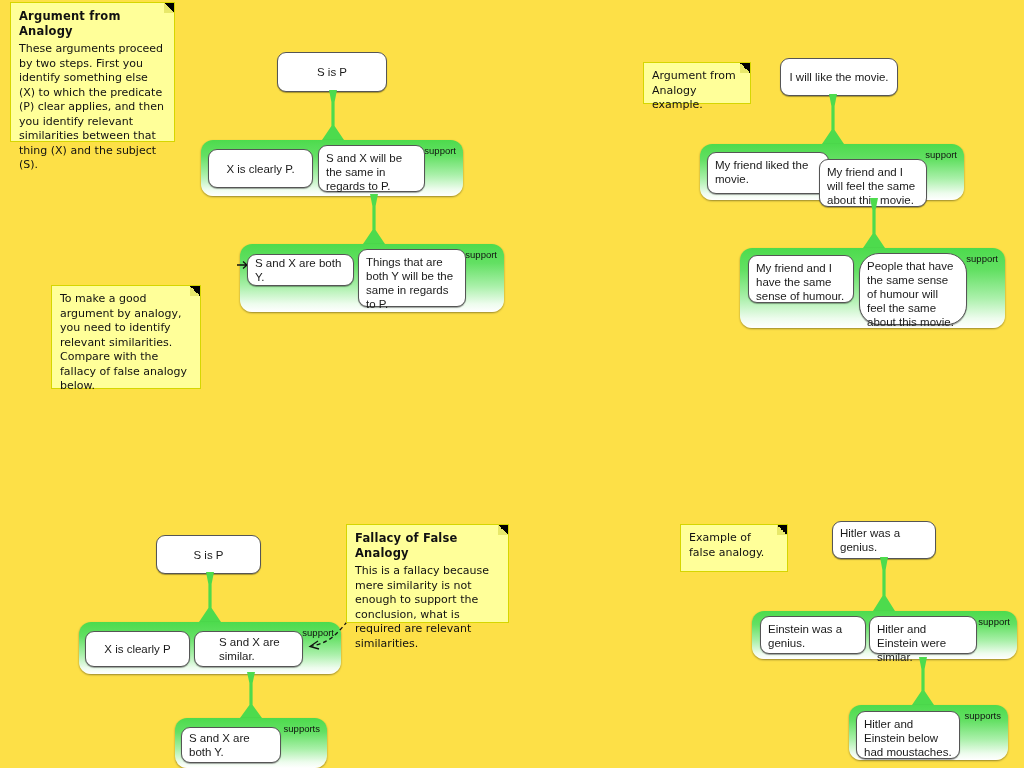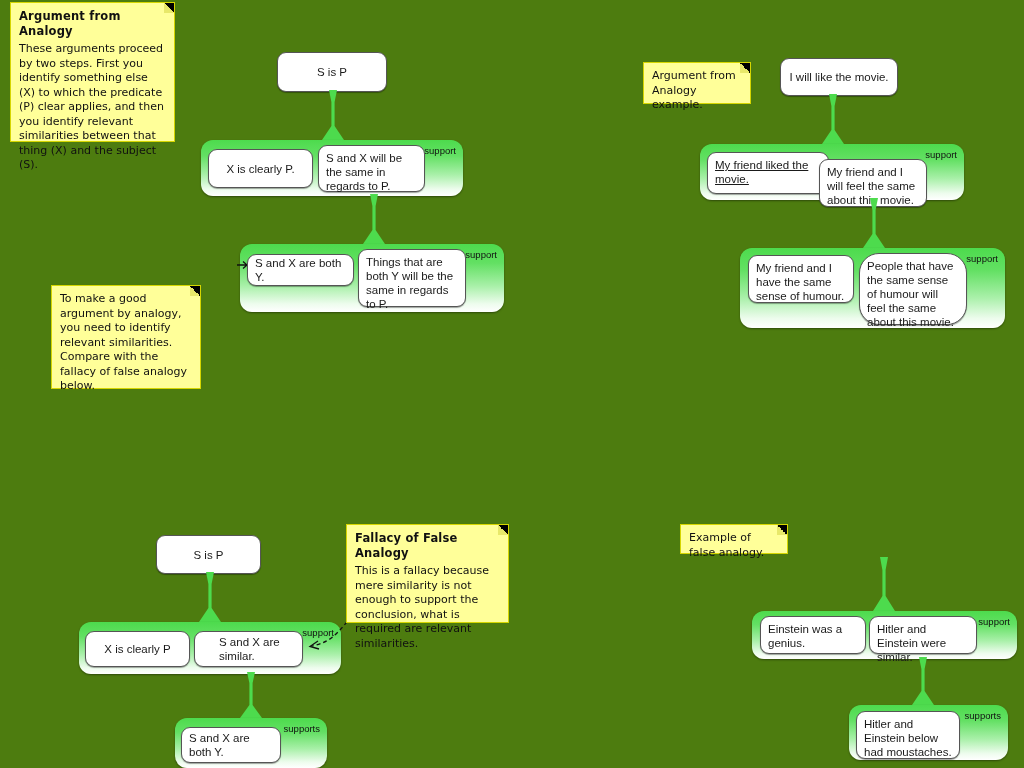--- a/index.html
+++ b/index.html
@@ -1,18 +1,18 @@
 <!DOCTYPE html>
 <html><head>
 <meta charset="utf-8">
 <style>
   html,body{margin:0;padding:0;background:#000;}
   body{width:1024px;height:768px;position:relative;overflow:hidden;
        font-family:"Liberation Sans",sans-serif;}
-  .canvas{position:absolute;inset:0;background:#4d7c0f;}
+  .canvas{position:absolute;inset:0;background:#fde047;}
 
   
   .note{position:absolute;background:#ffff99;border:1px solid #d6d600;
         box-sizing:border-box;padding:6px 8px 7px 8px;color:#111;
         font-family:"DejaVu Sans",sans-serif;font-size:11px;line-height:14.5px;}
   .note .fold{position:absolute;top:0;right:0;width:10px;height:10px;
         background:linear-gradient(225deg,#000 0 50%,#e8e86a 50% 100%);}
   .note .ntitle{font-weight:bold;font-size:11.5px;display:block;margin-bottom:4px;
         letter-spacing:.2px;}
   .note .nbody{display:block;}
@@ -104,21 +104,21 @@
     <span>I will like the movie.</span>
   </div>
   <div class="conn" style="left:820px;top:94px;width:26px;height:52px;">
     <svg width="26" height="52" viewBox="0 0 26 52">
       <path d="M9,0 L17,0 L14.6,12 L14.6,36 L24,50 L2,50 L11.4,36 L11.4,12 Z" fill="#4ddb4d"></path>
     </svg>
   </div>
   <div class="support" style="left:700px;top:144px;width:264px;height:56px;">
     <span class="slabel">support</span>
   </div>
-  <div class="claim top" style="left:707px;top:152px;width:122px;height:42px;text-decoration:underline;">
+  <div class="claim top" style="left:707px;top:152px;width:122px;height:42px;">
     <span>My friend liked the movie.</span>
   </div>
   <div class="claim top" style="left:819px;top:149px;width:108px;height:48px;margin-top:10px;">
     <span>My friend and I will feel the same about this movie.</span>
   </div>
   <div class="conn" style="left:861px;top:198px;width:26px;height:52px;">
     <svg width="26" height="52" viewBox="0 0 26 52">
       <path d="M9,0 L17,0 L14.6,12 L14.6,36 L24,50 L2,50 L11.4,36 L11.4,12 Z" fill="#4ddb4d"></path>
     </svg>
   </div>
@@ -167,25 +167,28 @@
   <div class="claim center" style="left:181px;top:727px;width:100px;height:36px;">
     <span>S and X are both Y.</span>
   </div>
 
   <div class="note" style="left:346px;top:524px;width:163px;height:99px;">
     <span class="fold"></span>
     <span class="ntitle">Fallacy of False Analogy</span>
     <span class="nbody">This is a fallacy because mere similarity is not enough to support the conclusion, what is required are relevant similarities.</span>
   </div>
 
-  <div class="note" style="left:680px;top:524px;width:108px;height:30px;">
+  <div class="note" style="left:680px;top:524px;width:108px;height:48px;">
     <span class="fold"></span>
     <span class="nbody">Example of false analogy.</span>
   </div>
 
+  <div class="claim center" style="left:832px;top:521px;width:104px;height:38px;">
+    <span>Hitler was a genius.</span>
+  </div>
   <div class="conn" style="left:871px;top:557px;width:26px;height:56px;">
     <svg width="26" height="56" viewBox="0 0 26 56">
       <path d="M9,0 L17,0 L14.6,13 L14.6,39 L24,54 L2,54 L11.4,39 L11.4,13 Z" fill="#4ddb4d"></path>
     </svg>
   </div>
   <div class="support" style="left:752px;top:611px;width:265px;height:48px;">
     <span class="slabel">support</span>
   </div>
   <div class="claim top" style="left:760px;top:616px;width:106px;height:38px;">
     <span>Einstein was a genius.</span>

